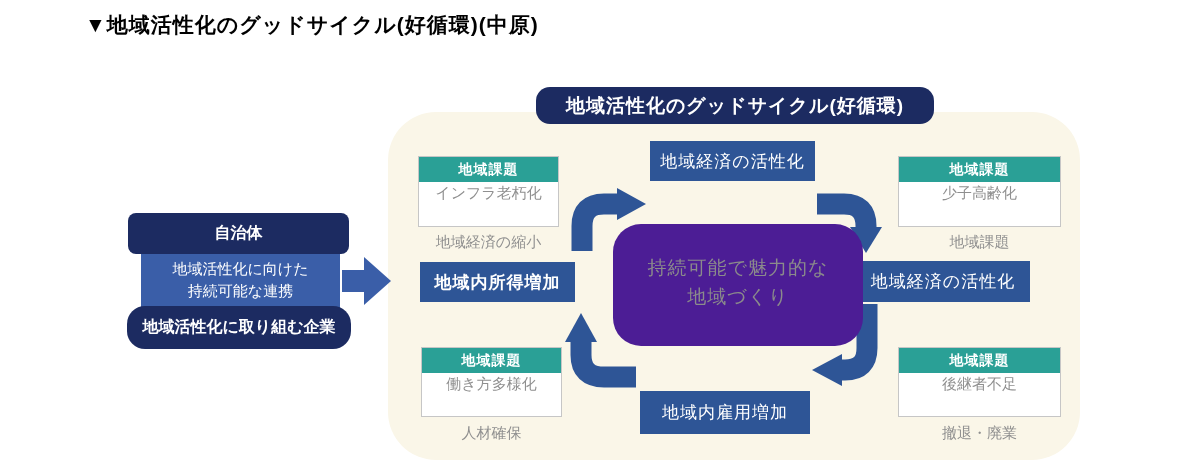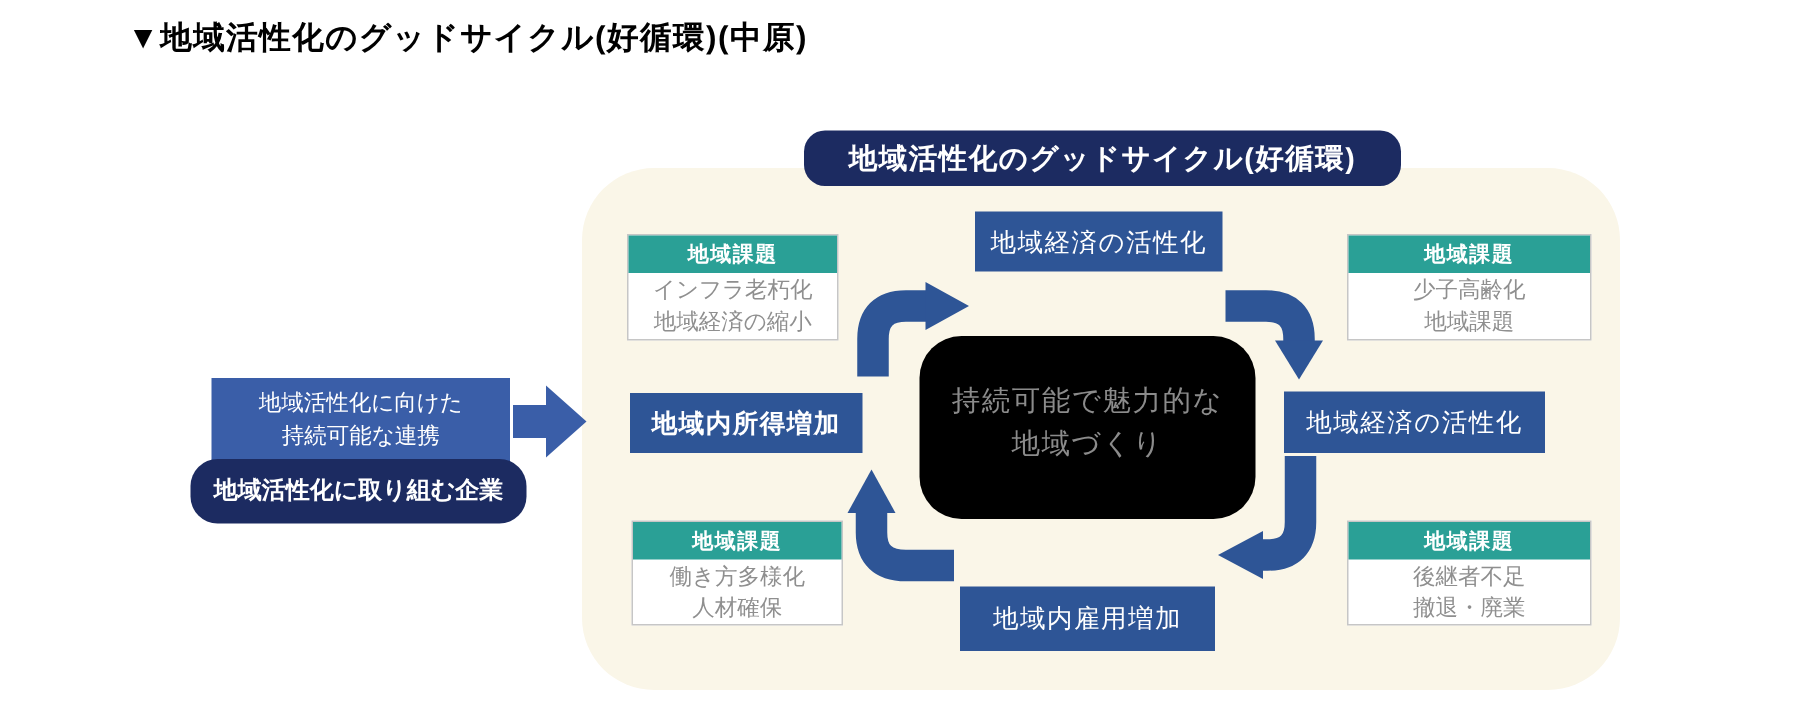--- a/index.html
+++ b/index.html
@@ -43,22 +43,22 @@
     position:absolute;background:#2e5596;color:#ffffff;
     display:flex;align-items:center;justify-content:center;
     font-size:17px;letter-spacing:1px;
   }
   .node-top{left:650px;top:141px;width:165px;height:40px;}
   .node-right{left:856px;top:261px;width:174px;height:41px;}
   .node-bottom{left:640px;top:391px;width:170px;height:43px;}
   .node-left{left:420px;top:262px;width:155px;height:40px;font-weight:bold;}
 
   .center-box{
-    position:absolute;left:613px;top:224px;width:224px;height:122px;
-    background:#000000;border-radius:28px;
+    position:absolute;left:613px;top:224px;width:250px;height:122px;
+    background:#4c1d95;border-radius:28px;
     display:flex;flex-direction:column;align-items:center;justify-content:flex-start;
     padding-top:30px;box-sizing:border-box;
     color:#8b8b8b;font-size:19px;line-height:1.5;text-align:center;letter-spacing:1px;
   }
 
   
   .issue{
     position:absolute;background:#ffffff;border:1px solid #c6c6c6;
     box-sizing:border-box;display:flex;flex-direction:column;
   }
@@ -66,21 +66,21 @@
   .issue-tr{left:898px;top:156px;width:163px;height:71px;}
   .issue-br{left:898px;top:347px;width:163px;height:70px;}
   .issue-bl{left:421px;top:347px;width:141px;height:70px;}
   .issue-header{
     background:#2aa096;color:#ffffff;font-size:14px;font-weight:bold;
     height:25px;display:flex;align-items:center;justify-content:center;
     flex:0 0 25px;letter-spacing:1px;
   }
   .issue-body{
     flex:1;display:flex;flex-direction:column;align-items:center;justify-content:center;
-    color:#8f8f8f;font-size:15px;line-height:1.4;text-align:center;
+    color:#8f8f8f;font-size:15px;line-height:1.4;text-align:center;gap:28px;
   }
 
   .arrows{position:absolute;left:0;top:0;width:1200px;height:471px;pointer-events:none;}
 </style>
 </head>
 <body>
 
 <div class="canvas">
 
   <div class="page-title">▼地域活性化のグッドサイクル(好循環)(中原)</div>
@@ -103,20 +103,21 @@
     <polygon points="842,354 842,386 812,370" fill="#2e5596"></polygon>
 
     <path d="M636 377 L604 377 Q581 377 581 355 L581 340" fill="none" stroke="#2e5596" stroke-width="21"></path>
     <polygon points="565,342 597,342 581,313" fill="#2e5596"></polygon>
   </svg>
 
   <div class="lg-middle">
     <span>地域活性化に向けた</span>
     <span>持続可能な連携</span>
   </div>
+  <div class="lg-box lg-top">自治体</div>
   <div class="lg-box lg-bottom">地域活性化に取り組む企業</div>
 
   <div class="node node-top">地域経済の活性化</div>
   <div class="node node-right">地域経済の活性化</div>
   <div class="node node-bottom">地域内雇用増加</div>
   <div class="node node-left">地域内所得増加</div>
 
   <div class="center-box">
     <span>持続可能で魅力的な</span>
     <span>地域づくり</span>

